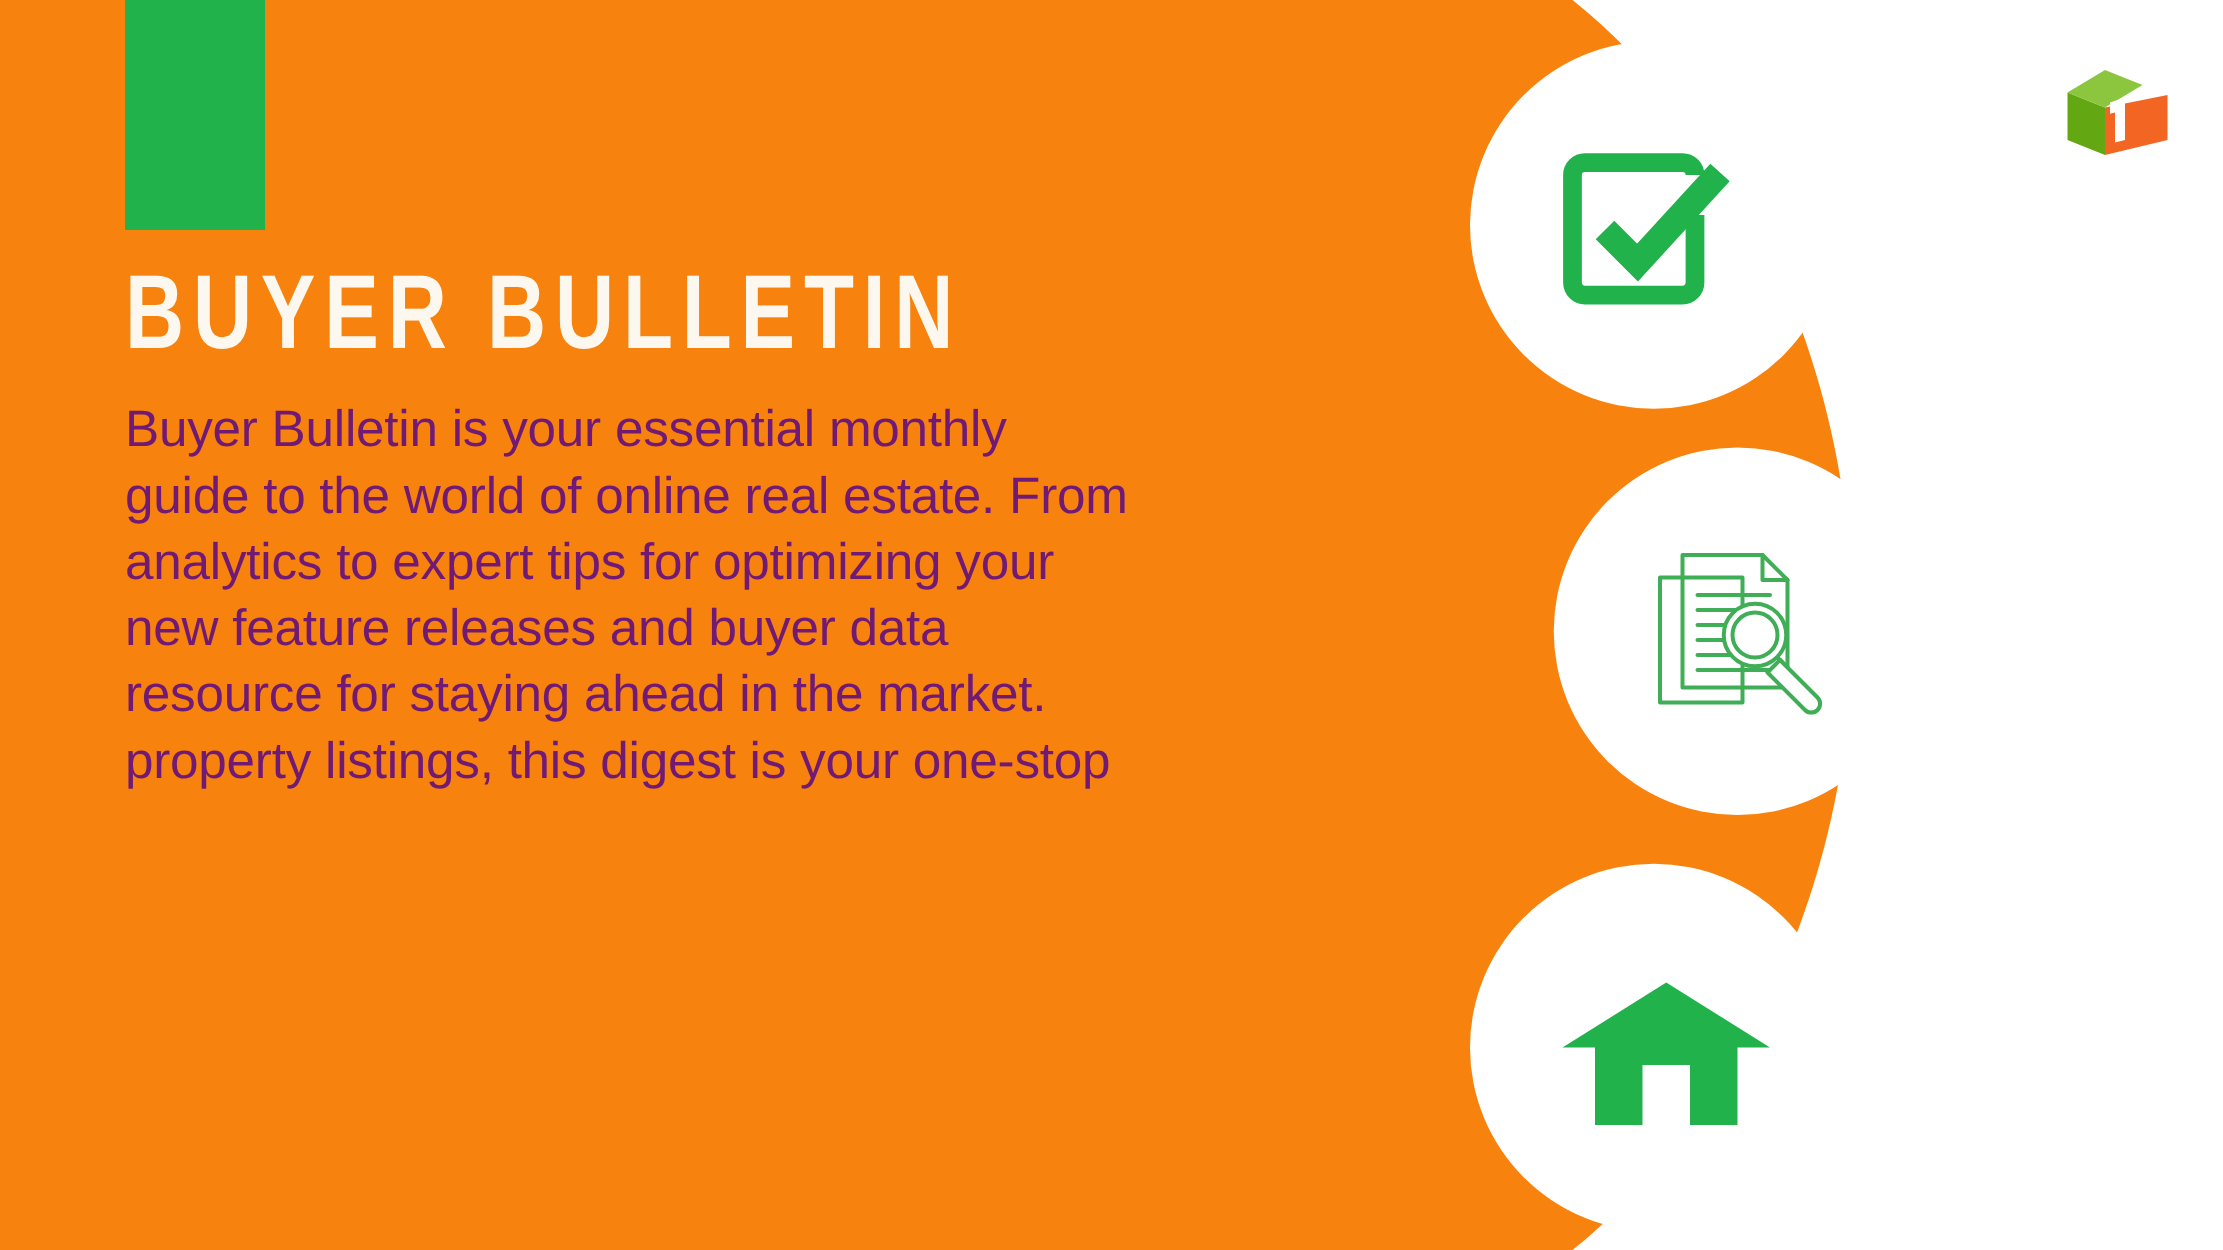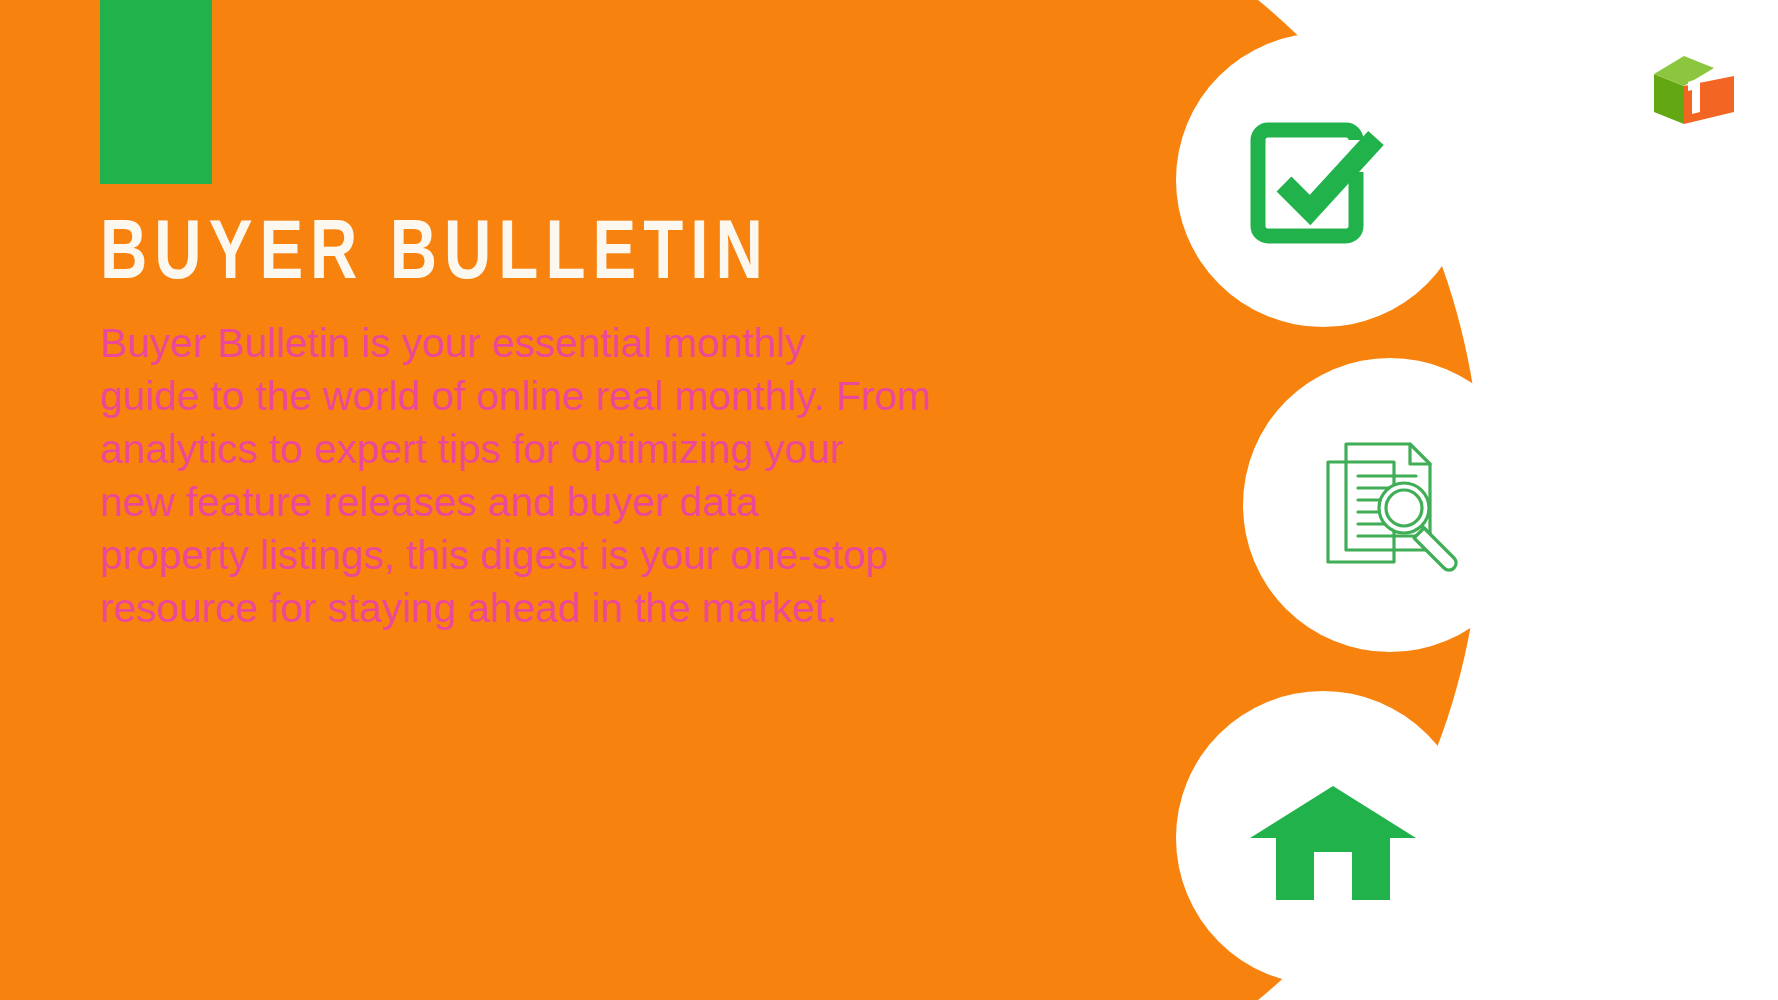--- a/index.html
+++ b/index.html
@@ -60,21 +60,21 @@
     transform: scaleX(0.78);
     transform-origin: left center;
     white-space: nowrap;
   }
 
   .body-copy {
     font-family: "Liberation Sans", sans-serif;
     font-size: 41px;
     line-height: 53px;
     font-weight: 400;
-    color: #ec4899;
+    color: #701a75;
     margin: 0;
     width: 830px;
     letter-spacing: -0.2px;
   }
   .body-copy .ln { display: block; white-space: pre; }
 
   
   .icon-slot {
     position: absolute;
     display: flex;
@@ -110,25 +110,25 @@
     </defs>
     <path d="M0,0 L1258,0 C1392,108 1482,292 1482,500 C1482,708 1392,892 1258,1000 L0,1000 Z" fill="#f7820d" mask="url(#notch-mask)"></path>
   </svg>
 
   <div class="accent-bar"></div>
 
   <div class="text-block">
     <h1 class="headline">BUYER BULLETIN</h1>
     <p class="body-copy">
       <span class="ln">Buyer Bulletin is your essential monthly</span>
-      <span class="ln">guide to the world of online real monthly. From</span>
+      <span class="ln">guide to the world of online real estate. From</span>
       <span class="ln">analytics to expert tips for optimizing your</span>
       <span class="ln">new feature releases and buyer data</span>
+      <span class="ln">resource for staying ahead in the market.</span>
       <span class="ln">property listings, this digest is your one-stop</span>
-      <span class="ln">resource for staying ahead in the market.</span>
     </p>
   </div>
 
   <div class="icon-slot" id="icon-check">
     <svg width="160" height="140" viewBox="0 0 160 140" aria-hidden="true">
 
       <path d="M28,18 h78 a10,10 0 0 1 10,10 v0 M116,60 v54 a10,10 0 0 1 -10,10 h-78
                a10,10 0 0 1 -10,-10 v-86 a10,10 0 0 1 10,-10" fill="none" stroke="#22b24c" stroke-width="15" stroke-linecap="butt" stroke-linejoin="round"></path>
 
       <path d="M44,72 L70,98 L136,26" fill="none" stroke="#22b24c" stroke-width="21" stroke-linecap="butt" stroke-linejoin="miter"></path>

